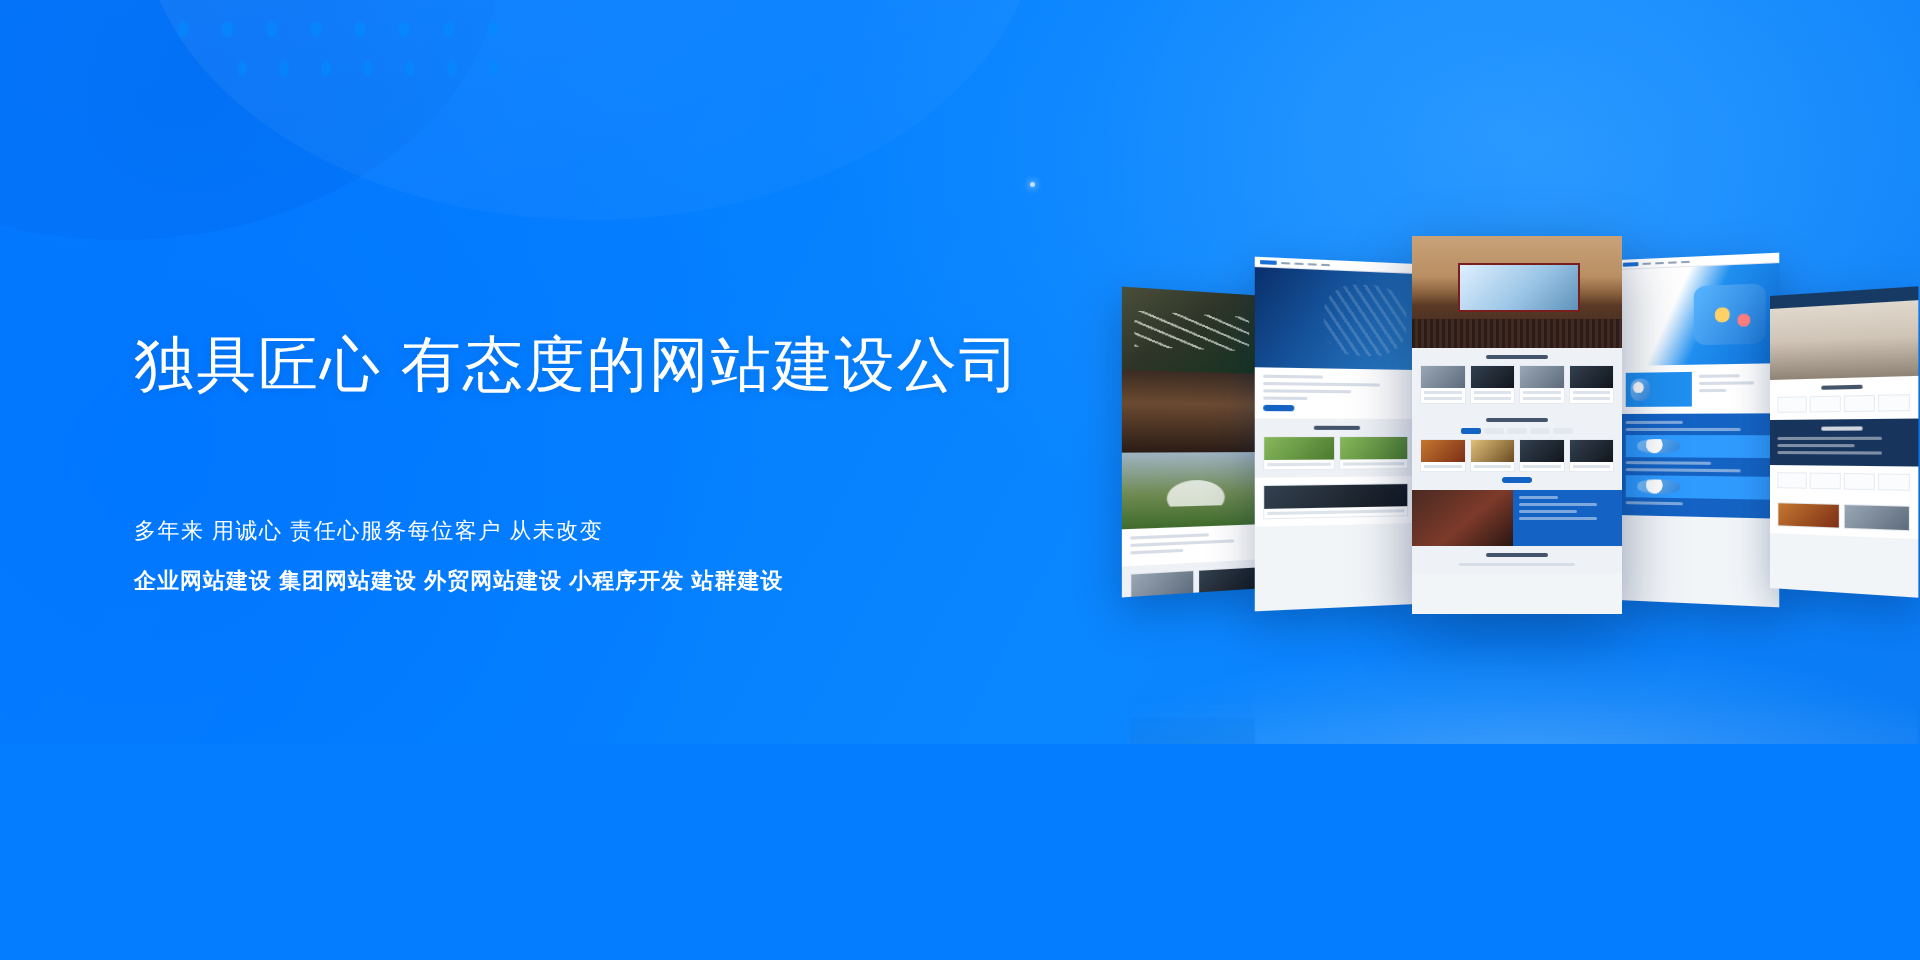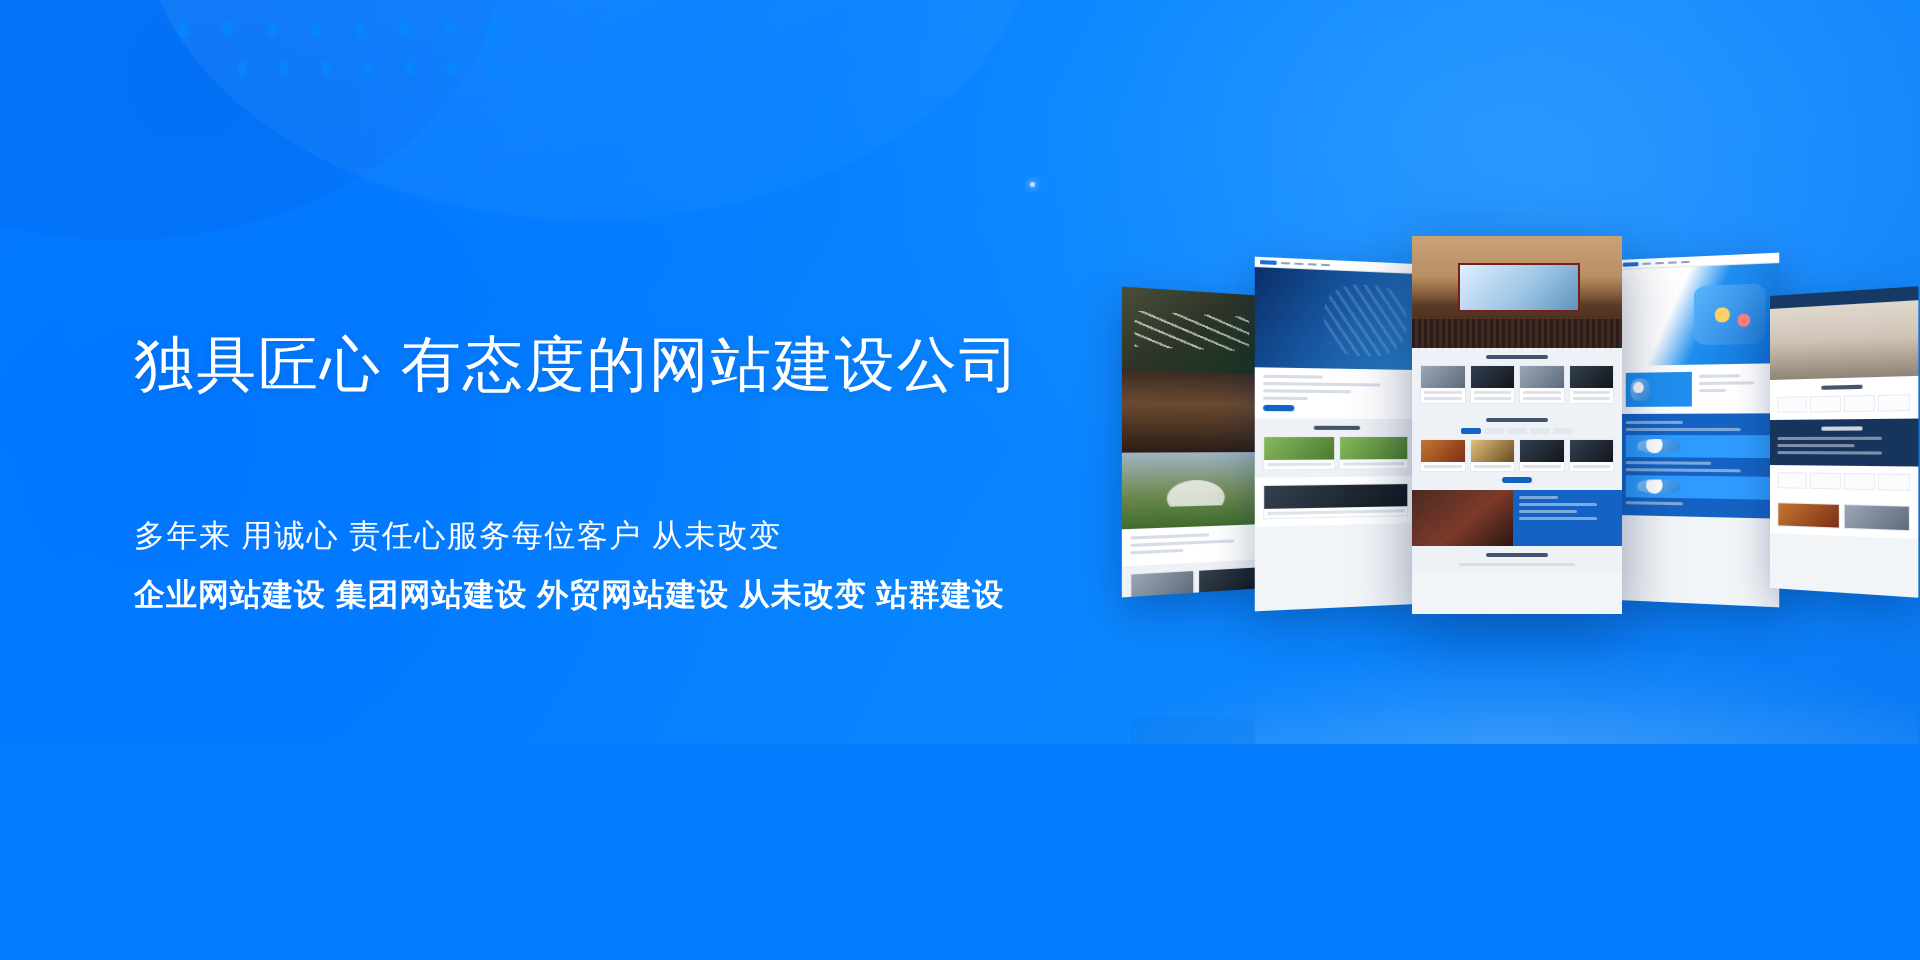--- a/index.html
+++ b/index.html
@@ -86,21 +86,21 @@
     font-size:60px;
     line-height:1.16;
     font-weight:400;
     color:#ffffff;
     letter-spacing:2px;
     white-space:nowrap;
     text-shadow:0 2px 10px rgba(0,50,120,0.18);
   }
   .sublines { margin-top:120px; }
   .subline {
-    font-size:31px;
+    font-size:22px;
     line-height:1.0;
     font-weight:400;
     color:#ffffff;
     letter-spacing:1.5px;
     white-space:nowrap;
   }
   .subline + .subline { margin-top:28px; font-weight:700; letter-spacing:1px; }
 
   
   .collage {
@@ -310,21 +310,21 @@
     </div>
   </div>
 
   <div class="spark s1"></div>
   <div class="spark s2"></div>
 
   <div class="copy">
     <div class="headline">独具匠心 有态度的网站建设公司</div>
     <div class="sublines">
       <div class="subline">多年来 用诚心 责任心服务每位客户 从未改变</div>
-      <div class="subline">企业网站建设 集团网站建设 外贸网站建设 从未改变 站群建设</div>
+      <div class="subline">企业网站建设 集团网站建设 外贸网站建设 小程序开发 站群建设</div>
     </div>
   </div>
 
   <div class="glow-floor"></div>
 
   <div class="collage">
 
     <div class="screen sc-a">
       <div class="hero-aerial"></div>
       <div class="hero-dark"></div>

